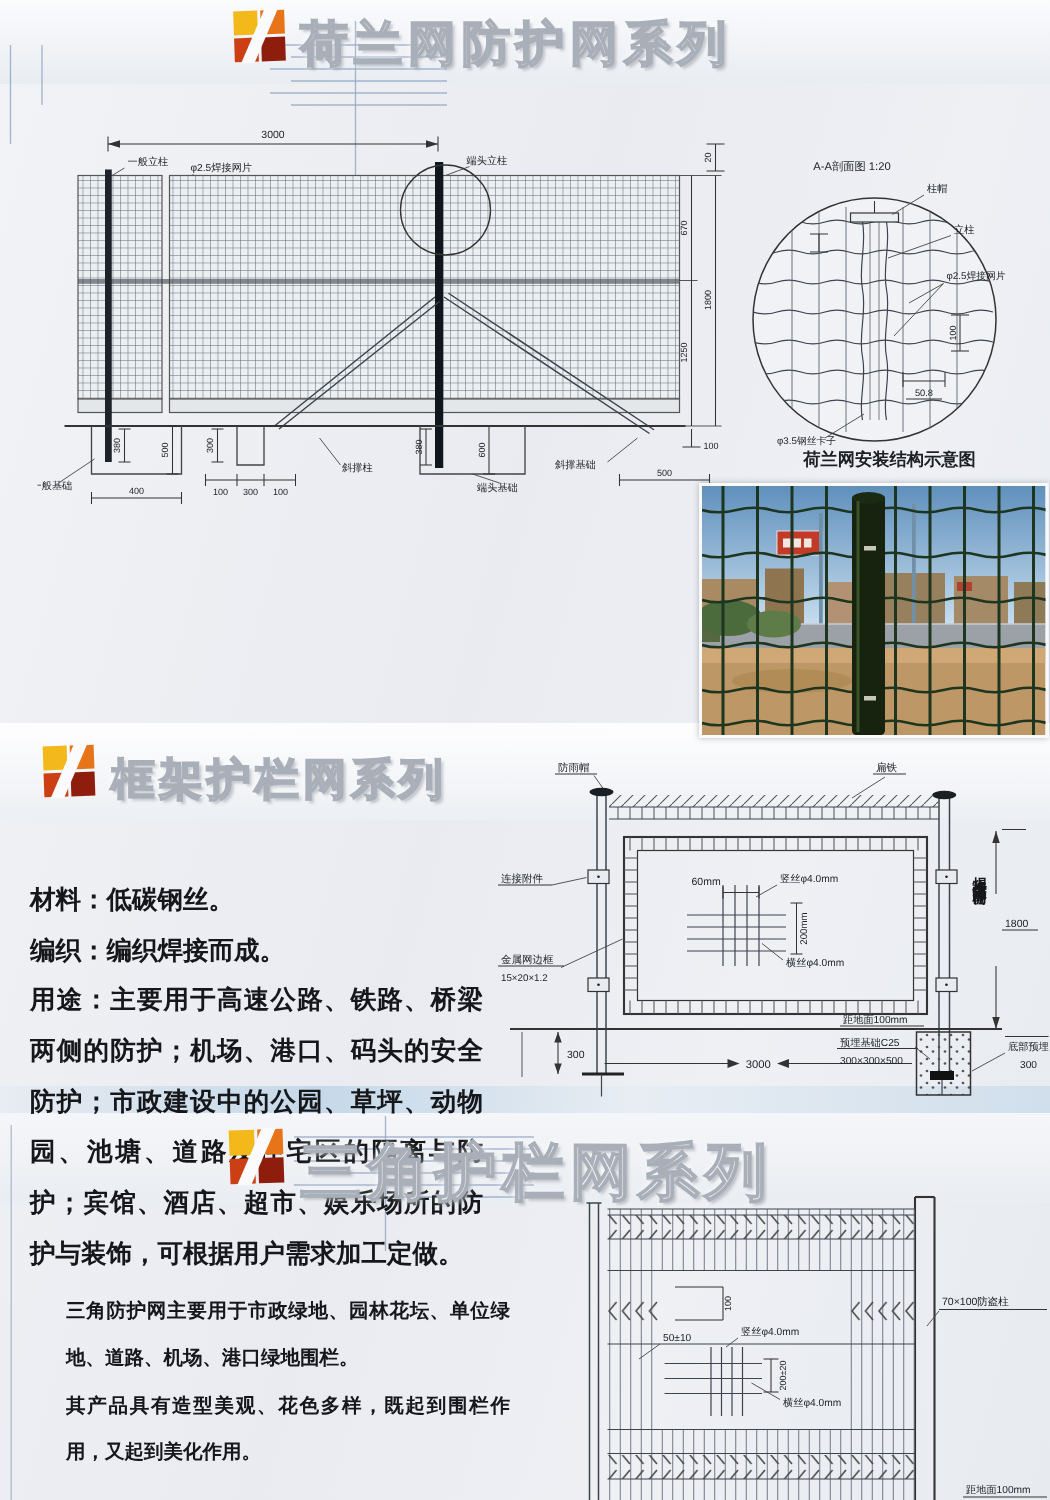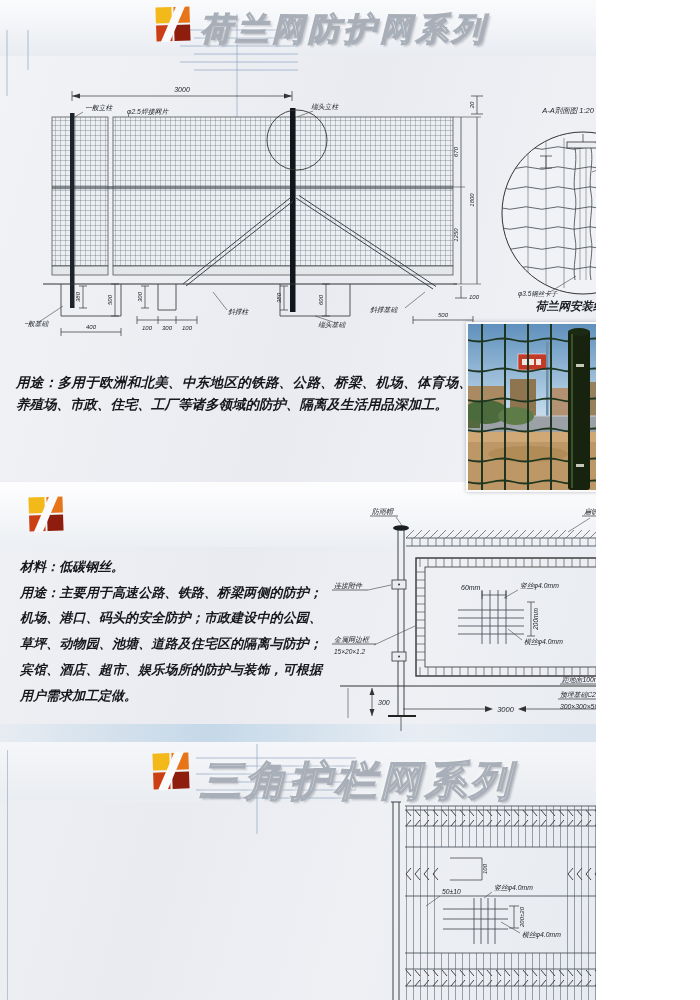--- a/index.html
+++ b/index.html
@@ -1,37 +1,37 @@
 <!DOCTYPE html>
 <html><head>
 <meta charset="utf-8">
 <style>
   html,body{margin:0;padding:0}
-  #page{position:relative;width:596px;height:1000px;overflow:hidden;
+  #page{position:relative;width:700px;height:1000px;overflow:hidden;
     background:linear-gradient(105deg,#f1f3f6 0%,#e9ebf0 45%,#eef0f4 70%,#e7eaef 100%);
-    font-family:"Liberation Sans","DejaVu Sans",sans-serif;font-style:italic;}
+    font-family:"Liberation Sans","DejaVu Sans",sans-serif;}
   .abs{position:absolute}
   svg text{font-family:"Liberation Sans","DejaVu Sans",sans-serif;fill:#1c1f24}
   .band{position:absolute;left:0;width:700px}
   #band1{top:0;height:56px;background:linear-gradient(180deg,#fafbfd,#e9ecf1)}
   #band2{top:487px;height:60px;background:linear-gradient(180deg,#fdfdfe,#eceff3)}
   #band3{top:742px;height:60px;background:linear-gradient(180deg,#f5f6f9,#eaedf1)}
   #sep1{top:482px;height:8px;background:rgba(255,255,255,.85)}
   #sep2{top:724px;height:18px;background:linear-gradient(90deg,rgba(214,228,240,.25),rgba(185,210,230,.75) 30%,rgba(224,234,243,.45) 60%,rgba(198,217,234,.7));}
   .series-title{position:absolute;font-weight:bold;color:#f2f3f6;white-space:nowrap;
     -webkit-text-stroke:1.2px #a9afb8;letter-spacing:4px;
     text-shadow:2px 2px 2px rgba(130,136,146,.45),0 0 6px rgba(255,255,255,.9)}
   #title1{left:200px;top:8px;font-size:32px}
   #title2{left:74px;top:500px;font-size:29px;letter-spacing:3px}
   #title3{left:200px;top:754px;font-size:41px}
   .logo{position:absolute;transform:rotate(-2deg)}
   .copy{position:absolute;color:#15171b;text-align:justify;font-weight:600}
   .copy p{margin:0}
   #copy1{left:16px;top:372px;width:456px;font-size:13.5px;line-height:1.62}
-  #copy2{left:20px;top:554px;width:302px;font-size:13px;line-height:1.98}
+  #copy2{left:20px;top:583px;width:302px;font-size:17px;line-height:1.98}
   #copy3{left:44px;top:858px;width:296px;font-size:13px;line-height:2.42}
   #vlabel2{position:absolute;left:645px;top:577px;height:82px;writing-mode:vertical-rl;
     text-orientation:upright;font-size:9.5px;letter-spacing:1.5px;color:#15171b;font-weight:600}
   #photo1{position:absolute;left:466px;top:322px;width:229px;height:166px;
     border:2px solid #fafafa;box-shadow:0 0 4px rgba(60,70,90,.35)}
   .ruled line{stroke:#8ba0c0;stroke-width:.9;opacity:.75}
   .vedge{position:absolute;width:1px;background:#9eb0c8;opacity:.7}
   .dl{stroke:#333;stroke-width:.7}
   .ll{stroke:#444;stroke-width:.6;fill:none}
   .wl{stroke:#3c444c;stroke-width:.8;fill:none}
@@ -264,21 +264,20 @@
         <line x1="142" y1="150" x2="142" y2="160" class="dl"></line>
       <text x="128" y="166" font-size="6.2" text-anchor="middle">50.8</text>
       <line x1="116" y1="168" x2="140" y2="168" class="dl"></line>
     </g>
     <text x="30" y="198" font-size="6.5">φ3.5钢丝卡子</text>
     <line x1="62" y1="194" x2="88" y2="178" class="ll"></line>
     <text x="105" y="212" font-size="11.5" font-weight="bold" text-anchor="middle" fill="#111">荷兰网安装结构示意图</text>
   </svg>
 
   <div id="copy1" class="copy">
-    <p><span>用途：</span><span>多用于欧洲和北美、中东地区的铁路、公路、桥梁、机场、体育场、养殖场、市政、住宅、工厂等诸多领域的防护、隔离及生活用品深加工。</span></p>
   </div>
 
   <div id="photo1">
     <svg width="229" height="166" viewBox="0 0 229 166">
       <defs>
         <linearGradient id="skyg" x1="0" y1="0" x2="0" y2="1">
           <stop offset="0" stop-color="#5f90bc"></stop>
             <stop offset="1" stop-color="#cfe3f2"></stop>
         </linearGradient>
       </defs>
@@ -329,23 +328,25 @@
         <line x1="104" y1="10" x2="104" y2="164" stroke="#39522a" stroke-width="2"></line>
         <rect x="108" y="40" width="8" height="3" fill="#c8c8b8"></rect>
         <rect x="108" y="140" width="8" height="3" fill="#c8c8b8"></rect>
       </g>
     </svg>
   </div>
 
   <svg class="logo" style="left:28px;top:496px" width="36" height="36" viewBox="0 0 36 36">
       <use href="#logoG"></use>
     </svg>
+  <div id="title2" class="series-title">框架护栏网系列</div>
 
   <div id="copy2" class="copy">
     <p><span>材料：</span><span>低碳钢丝。</span></p>
+    <p><span>编织：</span><span>编织焊接而成。</span></p>
     <p><span>用途：</span><span>主要用于高速公路、铁路、桥梁两侧的防护；机场、港口、码头的安全防护；市政建设中的公园、草坪、动物园、池塘、道路及住宅区的隔离与防护；宾馆、酒店、超市、娱乐场所的防护与装饰，可根据用户需求加工定做。</span></p>
   </div>
 
   <svg class="abs" style="left:328px;top:496px" width="372" height="246" viewBox="0 0 372 246">
     <defs>
       <pattern id="d3vt" width="8" height="9" patternUnits="userSpaceOnUse">
         <line x1="4" y1="0" x2="4" y2="9" stroke="#555" stroke-width="0.7"></line>
       </pattern>
       <pattern id="d3ht" width="9" height="8" patternUnits="userSpaceOnUse">
         <line x1="0" y1="4" x2="9" y2="4" stroke="#555" stroke-width="0.7"></line>
@@ -477,20 +478,24 @@
     <text x="352" y="216" font-size="6.8">300</text>
     <line x1="342" y1="206" x2="320" y2="218" class="ll"></line>
   </svg>
   <div id="vlabel2">焊接金属隔离栅</div>
 
   <svg class="logo" style="left:152px;top:752px" width="38" height="38" viewBox="0 0 36 36">
       <use href="#logoG"></use>
     </svg>
   <div id="title3" class="series-title">三角护栏网系列</div>
 
+  <div id="copy3" class="copy">
+    <p><span>三角防护网主要用于市政绿地、园林花坛、单位绿地、道路、机场、港口绿地围栏。</span></p>
+    <p><span>其产品具有造型美观、花色多样，既起到围栏作用，又起到美化作用。</span></p>
+  </div>
 
   <svg class="abs" style="left:368px;top:786px" width="332" height="214" viewBox="0 0 332 214">
     <defs>
       <pattern id="d4vl" width="7" height="10" patternUnits="userSpaceOnUse">
         <line x1="3.5" y1="0" x2="3.5" y2="10" stroke="#6a737d" stroke-width="0.65"></line>
       </pattern>
       <pattern id="d4ch" width="9" height="16" patternUnits="userSpaceOnUse">
         <path d="M7 2 L2 8 L7 14" fill="none" stroke="#444" stroke-width="1"></path>
       </pattern>
     </defs>

